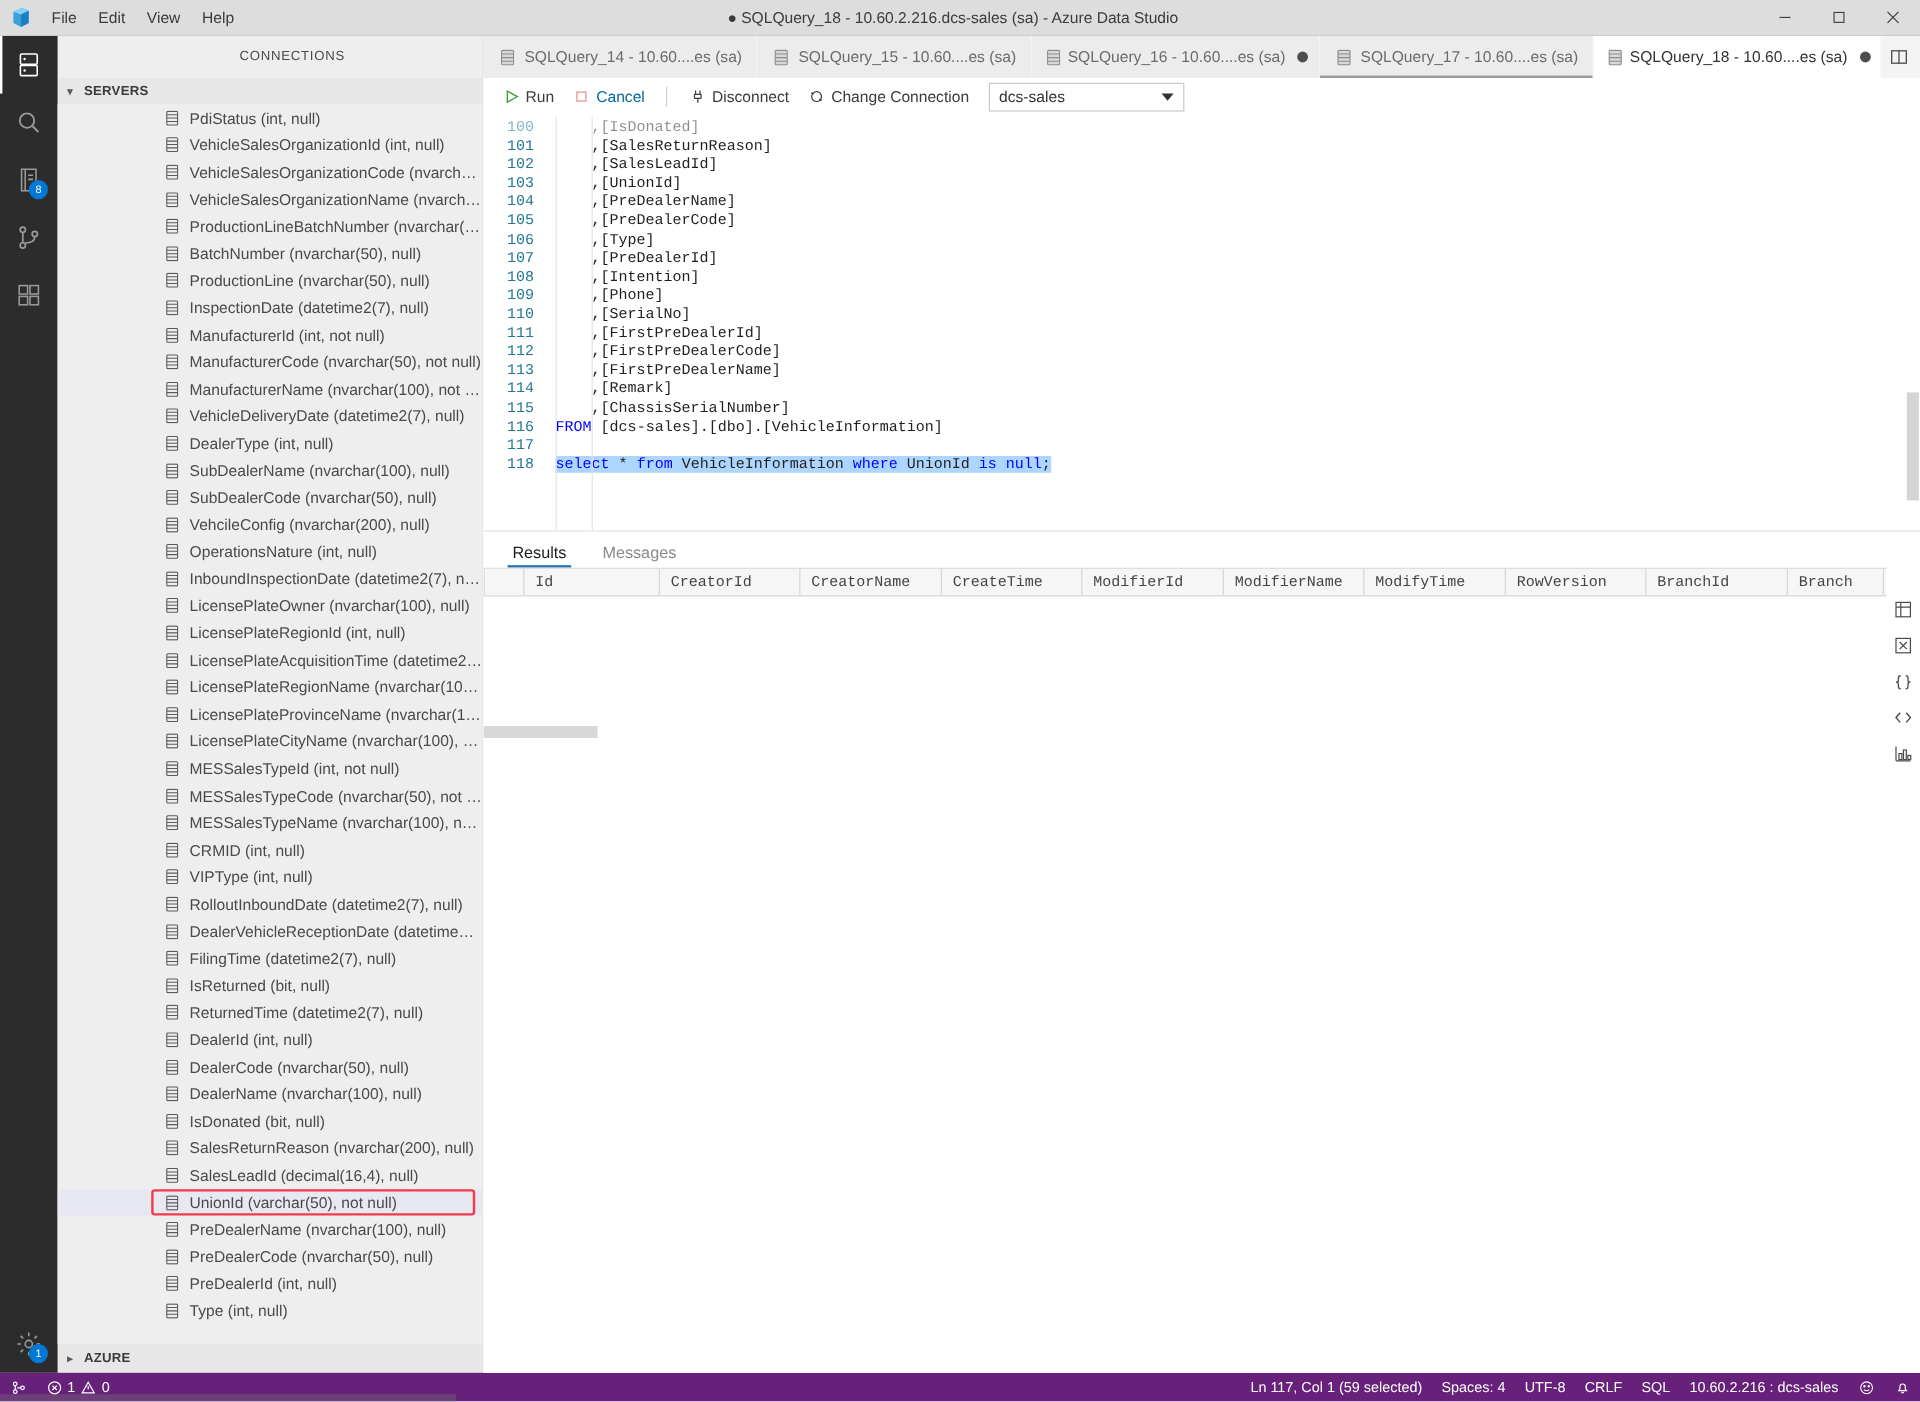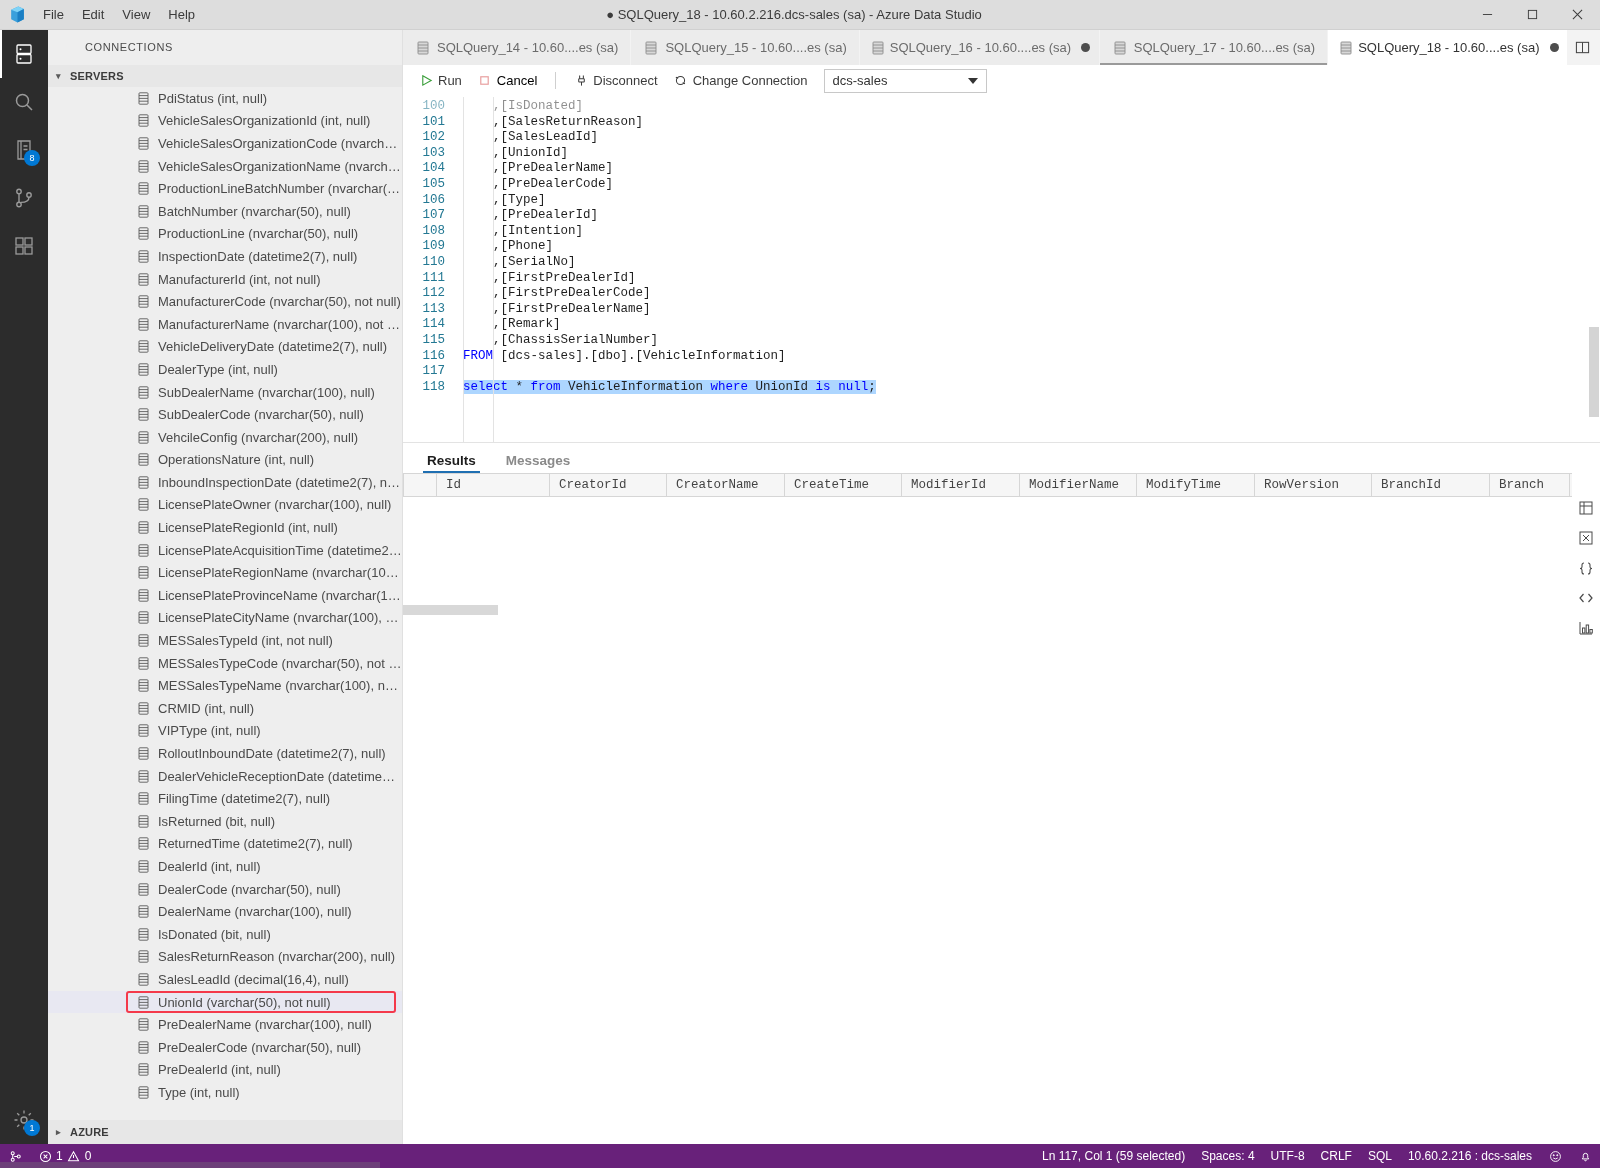--- a/index.html
+++ b/index.html
@@ -57,21 +57,21 @@
   }
   .act-bottom { margin-top: auto; }
 
   
   .sidebar {
     width: 355px; flex: 0 0 355px; background: #eeeeee; display: flex; flex-direction: column;
     border-right: 1px solid #e0e0e0; min-height: 0;
   }
   .sidebar-title {
     height: 35px; line-height: 35px; padding-left: 37px; font-size: 11px;
-    letter-spacing: 0.6px; color: #4a4a4a; text-transform: uppercase; flex: 0 0 35px;
+    letter-spacing: 0.6px; color: #4a4a4a; text-transform: uppercase; flex: 0 0 35px; text-align: center;
   }
   .section-header {
     height: 22px; display: flex; align-items: center; padding-left: 8px;
     font-size: 11px; font-weight: bold; color: #3b3b3b; letter-spacing: .2px;
     background: #e7e7e7; flex: 0 0 22px;
   }
   .twisty { width: 14px; font-size: 9px; color: #5a5a5a; display: inline-block; }
   .tree {
     flex: 1 1 auto; overflow: hidden; position: relative; background: #eeeeee;
   }
@@ -120,21 +120,21 @@
 
   
   .qtoolbar {
     height: 32px; flex: 0 0 32px; display: flex; align-items: center;
     padding: 0 8px; background: #ffffff; gap: 0px; border-bottom: 1px solid #ffffff;
   }
   .tb-btn {
     display: flex; align-items: center; gap: 5px; padding: 3px 8px;
     font-size: 13px; color: #3b3b3b; border-radius: 2px; white-space: nowrap;
   }
-  .tb-btn.disabled { color: #000000; }
+  .tb-btn.disabled { color: #0369a1; }
   .tb-sep { width: 1px; height: 17px; background: #cfcfcf; margin: 0 10px; }
   .tb-icon { width: 14px; height: 14px; display: flex; align-items: center; justify-content: center; }
   .tb-icon svg { width: 13px; height: 13px; }
   .conn-select {
     margin-left: 8px; width: 163px; height: 24px; border: 1px solid #c8c8c8;
     background: #fff; display: flex; align-items: center; padding: 0 8px;
     font-size: 13px; color: #333; position: relative;
   }
   .conn-select .caret {
     position: absolute; right: 8px; width: 0; height: 0;
@@ -162,21 +162,21 @@
     position: absolute; right: 0; top: 0; width: 14px; height: 100%;
   }
   .code-scroll-thumb {
     position: absolute; right: 1px; top: 230px; width: 10px; height: 90px; background: rgba(100,100,100,0.28);
   }
 
   
   .results-pane { flex: 1 1 auto; display: flex; flex-direction: column; min-height: 0; background: #fff; border-top: 1px solid #e3e3e3; position: relative; }
   .res-tabs { height: 30px; flex: 0 0 30px; display: flex; align-items: flex-end; padding-left: 14px; gap: 10px; }
   .res-tab {
-    padding: 0 10px 5px 10px; font-size: 13.5px; color: #8a8a8a; position: relative; font-weight: bold;
+    padding: 0 10px 5px 10px; font-size: 13.5px; color: #8a8a8a; position: relative;
   }
   .res-tab.active { color: #1d1d1d; }
   .res-tab.active::after {
     content: ""; position: absolute; left: 6px; right: 6px; bottom: 0; height: 2px; background: #1f6fb2;
   }
   .grid-wrap { flex: 1 1 auto; position: relative; overflow: hidden; display: flex; }
   .grid { flex: 1 1 auto; position: relative; }
   .grid-head { display: flex; height: 24px; background: #f6f6f6; border-bottom: 1px solid #d6d6d6; border-top: 1px solid #d6d6d6; }
   .gcell {
     border-right: 1px solid #d6d6d6; padding-left: 9px; font-family: "Liberation Mono", monospace;

